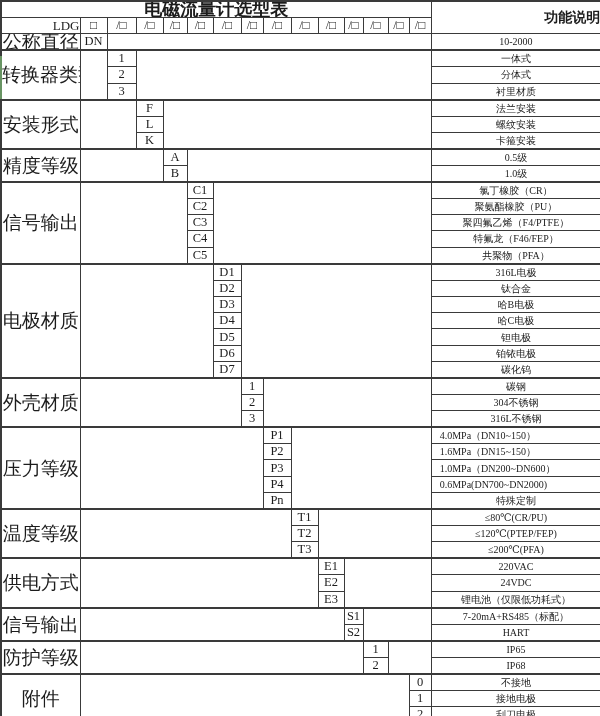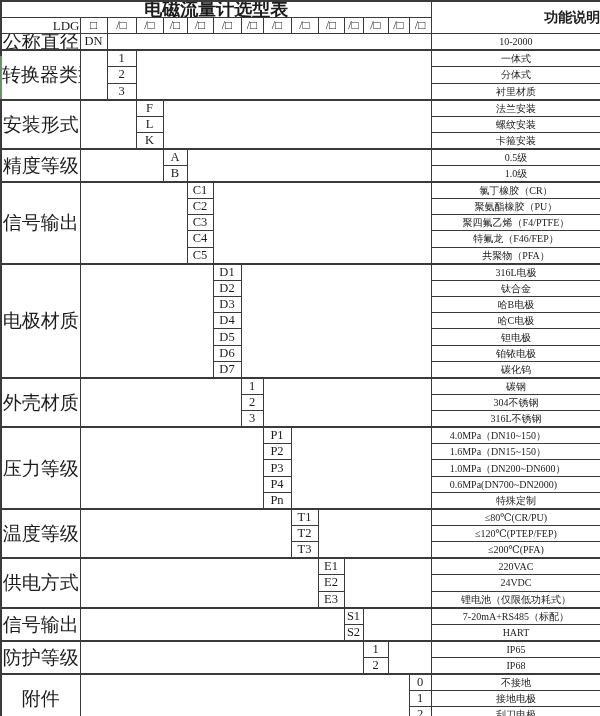--- a/index.html
+++ b/index.html
@@ -7,21 +7,21 @@
   table{border-collapse:collapse;table-layout:fixed;width:600px;border:2px solid #3a3a3a;}
   td{border:1px solid #3a3a3a;padding:0;text-align:center;vertical-align:middle;
      font-size:12.5px;line-height:15px;white-space:nowrap;overflow:hidden;}
   tr{height:16.27px;}
   td.title-cell{font-weight:bold;font-size:18px;}
   td.fn-head{font-weight:bold;font-size:14px;text-align:right;}
   td.cat{font-size:19px;}
   td.model-prefix{text-align:right;padding-left:9px;font-size:13px;}
   td.slot{font-size:12px;letter-spacing:0;}
   td.desc{font-size:10px;margin-top:24px;}
-  td.desc.left{text-align:left;padding-left:18px;}
+  td.desc.left{text-align:left;padding-left:8px;}
   td.gtop{border-top:2px solid #3a3a3a;}
   .scan-artifact{position:absolute;left:0;top:56px;width:2px;height:43px;background:#74ab6e;opacity:.8;}
 </style>
 </head>
 <body>
 
 <table>
   <colgroup>
       <col style="width: 79px;">
       <col style="width: 27px;">

